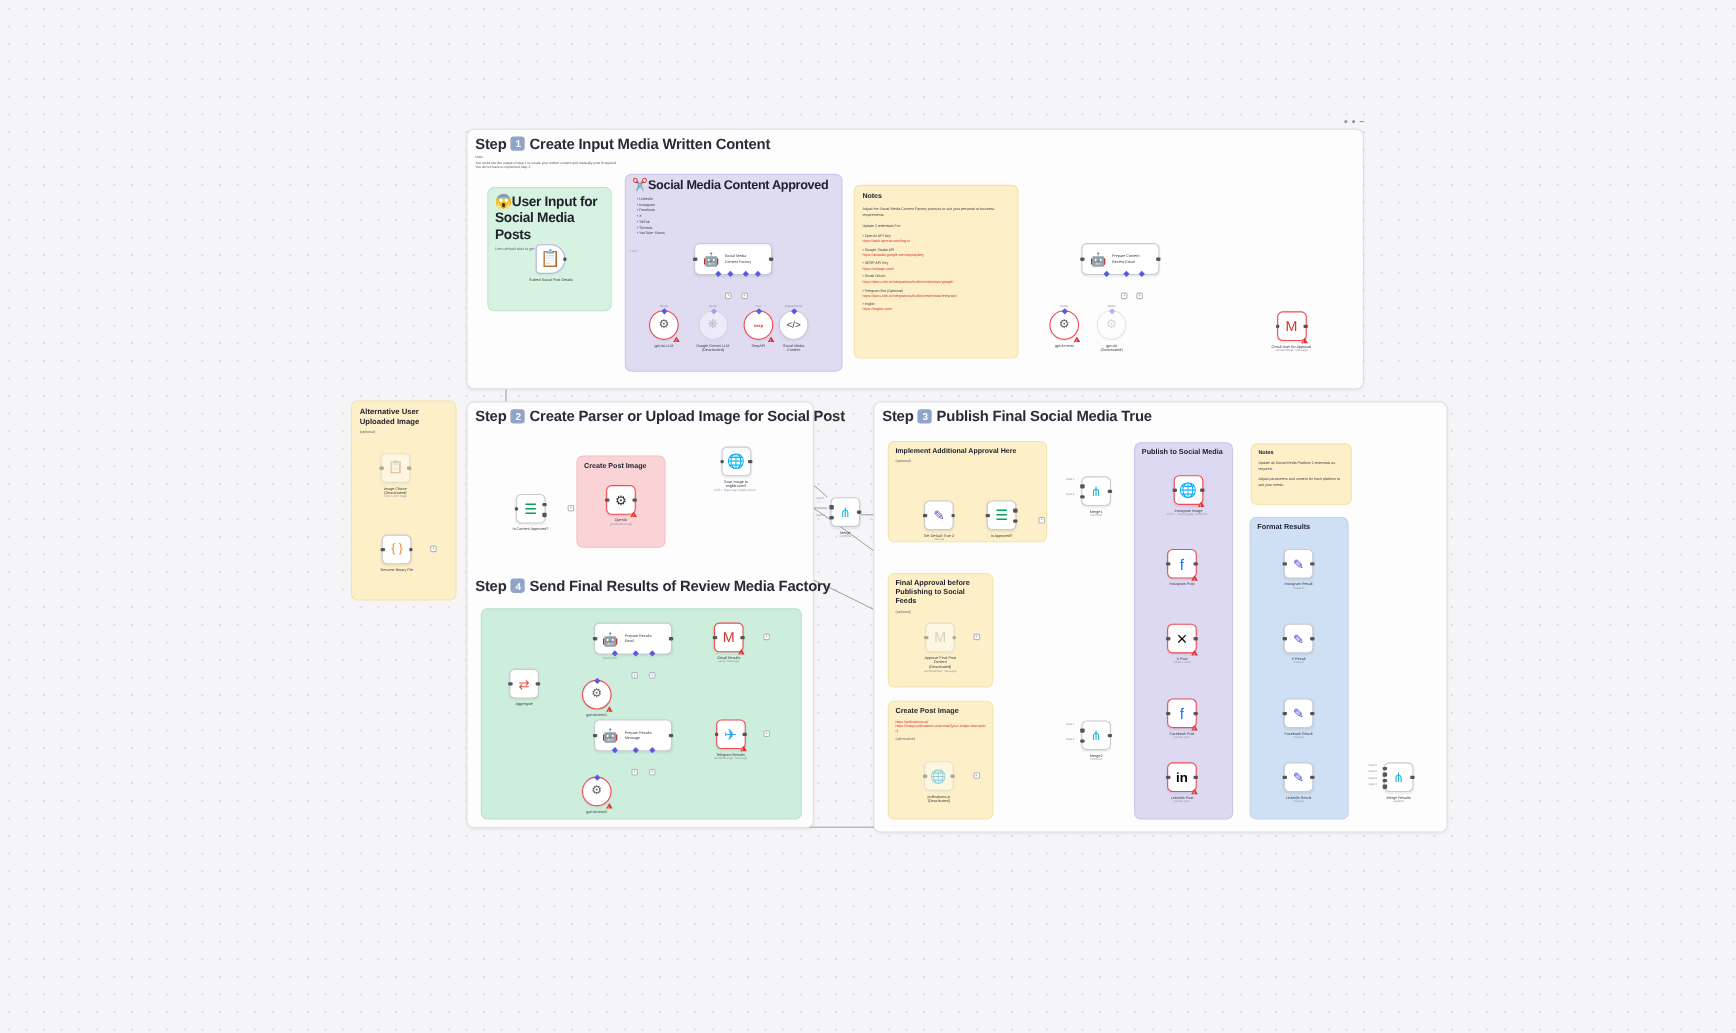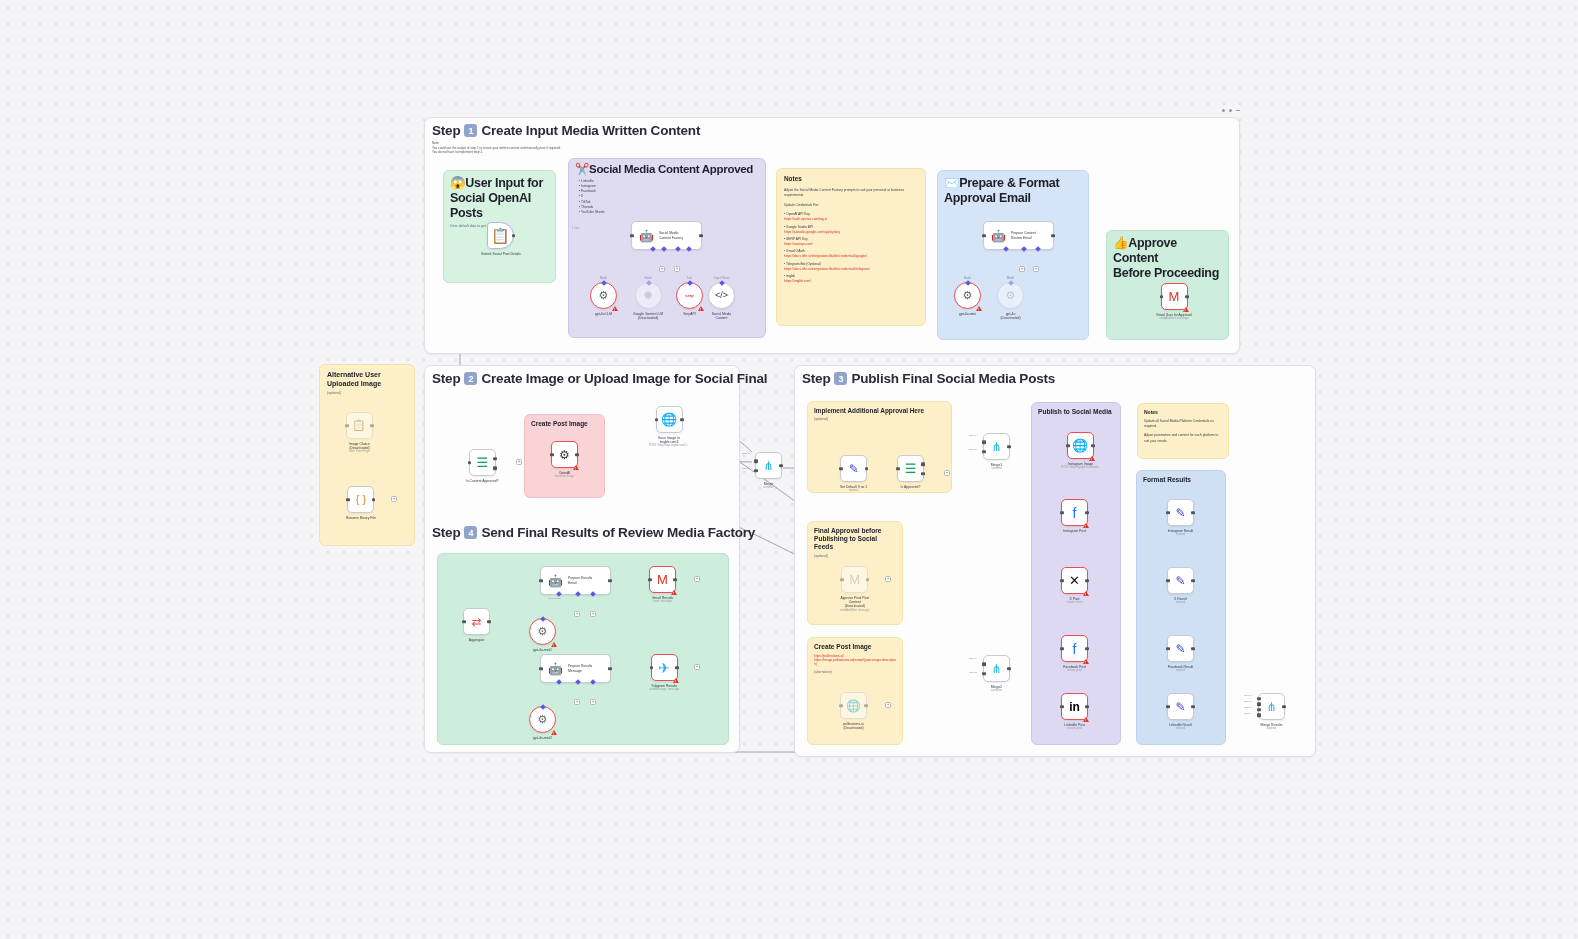--- a/index.html
+++ b/index.html
@@ -156,21 +156,21 @@
     <span>Step</span>
     <span class="step-badge">1</span>
     <span>Create Input Media Written Content</span>
   </div>
   <div class="step-note" style="left:432px;top:141px;width:300px;">Note:
 You could use the output of step 1 to create your written content and manually post if required.
 You do not have to implement step 2.</div>
 
   <div class="sticky green" style="left:443px;top:170px;width:113px;height:113px;">
     <div class="sticky-h1" style="padding:5px 6px 0;">😱User Input for</div>
-    <div class="sticky-h1" style="padding:0 6px;">Social OpenAI Posts</div>
+    <div class="sticky-h1" style="padding:0 6px;">Social Media Posts</div>
     <div class="sticky-sub" style="padding:2px 6px;">Uses default data to get started</div>
   </div>
   <div class="node" style="left:481px;top:222px;">
     <div class="nbox trig">
       <span class="glyph" style="color:#1fb6d6;">📋</span>
       <i class="port r"></i>
     </div>
     <div class="nlabel">Submit Social Post Details</div>
   </div>
 
@@ -247,24 +247,20 @@
     <ul class="cred-list" style="margin-top:4px;">
       <li><span class="cname">OpenAI API Key</span><span class="lnk">https://auth.openai.com/log-in</span></li>
       <li><span class="cname">Google Studio API</span><span class="lnk">https://aistudio.google.com/app/apikey</span></li>
       <li><span class="cname">SERP API Key</span><span class="lnk">https://serpapi.com/</span></li>
       <li><span class="cname">Gmail OAuth</span><span class="lnk">https://docs.n8n.io/integrations/builtin/credentials/google/</span></li>
       <li><span class="cname">Telegram Bot (Optional)</span><span class="lnk">https://docs.n8n.io/integrations/builtin/credentials/telegram/</span></li>
       <li><span class="cname">imgbb</span><span class="lnk">https://imgbb.com/</span></li>
     </ul>
   </div>
 
-  <div class="sticky blue" style="left:937px;top:170px;width:152px;height:170px;">
-    <div class="sticky-h1" style="padding:5px 6px 0;">✉️Prepare &amp; Format</div>
-    <div class="sticky-h1" style="padding:0 6px;">Approval Email</div>
-  </div>
   <div class="node" style="left:983px;top:221px;">
     <div class="nbox wide" style="justify-content:flex-start;gap:5px;padding-left:7px;">
       <span class="glyph" style="font-size:12px;">🤖</span>
       <span class="nlabel" style="margin:0;text-align:left;">Prepare Content
 Review Email</span>
       <i class="port l"></i>
       <i class="port r"></i>
       <i class="dport" style="left:20px;"></i>
       <i class="dport" style="left:38px;"></i>
       <i class="dport" style="left:52px;"></i>
@@ -284,40 +280,36 @@
   <div class="node" style="left:997px;top:282px;">
     <div class="ntop">Model</div>
     <div class="nbox circ dis">
       <span class="glyph" style="font-size:11px;color:#aaa;">⚙</span>
       <i class="dport" style="top:-2px;left:11px;"></i>
     </div>
     <div class="nlabel">gpt-4o
 (Deactivated)</div>
   </div>
 
-  <div class="sticky mint" style="left:1106px;top:230px;width:123px;height:110px;">
-    <div class="sticky-h1" style="padding:5px 6px 0;">👍Approve Content</div>
-    <div class="sticky-h1" style="padding:0 6px;">Before Proceeding</div>
-  </div>
   <div class="node" style="left:1156px;top:283px;">
     <div class="nbox err">
       <span class="glyph" style="font-size:13px;color:#d93025;">M</span>
       <i class="warn"></i>
       <i class="port l"></i>
       <i class="port r"></i>
     </div>
     <div class="nlabel">Gmail User for Approval</div>
     <div class="nsub">sendAndWait: message</div>
   </div>
 
   <div class="step-panel" style="left:424px;top:365px;width:316px;height:388px;"></div>
   <div class="step-title" style="left:432px;top:371px;">
     <span>Step</span>
     <span class="step-badge">2</span>
-    <span>Create Image or Upload Image for Social Final</span>
+    <span>Create Parser or Upload Image for Social Post</span>
   </div>
 
   <div class="sticky yellow" style="left:319px;top:364px;width:96px;height:182px;padding:6px 7px;">
     <div class="sticky-h2" style="font-size:7px;">Alternative User</div>
     <div class="sticky-h2" style="font-size:7px;">Uploaded Image</div>
     <div class="sticky-sub">(optional)</div>
   </div>
   <div class="node" style="left:346px;top:412px;">
     <div class="nbox dis">
       <span class="glyph" style="font-size:11px;color:#aaa;">📋</span>
@@ -471,21 +463,21 @@
     </div>
     <div class="nlabel">Telegram Results</div>
     <div class="nsub">sendMessage: message</div>
   </div>
   <div class="plus" style="left:694px;top:664px;">+</div>
 
   <div class="step-panel" style="left:794px;top:365px;width:522px;height:392px;"></div>
   <div class="step-title" style="left:802px;top:371px;">
     <span>Step</span>
     <span class="step-badge">3</span>
-    <span>Publish Final Social Media Posts</span>
+    <span>Publish Final Social Media True</span>
   </div>
 
   <div class="sticky yellow" style="left:807px;top:401px;width:145px;height:92px;padding:5px 6px;">
     <div class="sticky-h2">Implement Additional Approval Here</div>
     <div class="sticky-sub">(optional)</div>
   </div>
   <div class="node" style="left:840px;top:455px;">
     <div class="nbox">
       <span class="glyph" style="font-size:12px;color:#3b3bd8;">✎</span>
       <i class="port l"></i>

